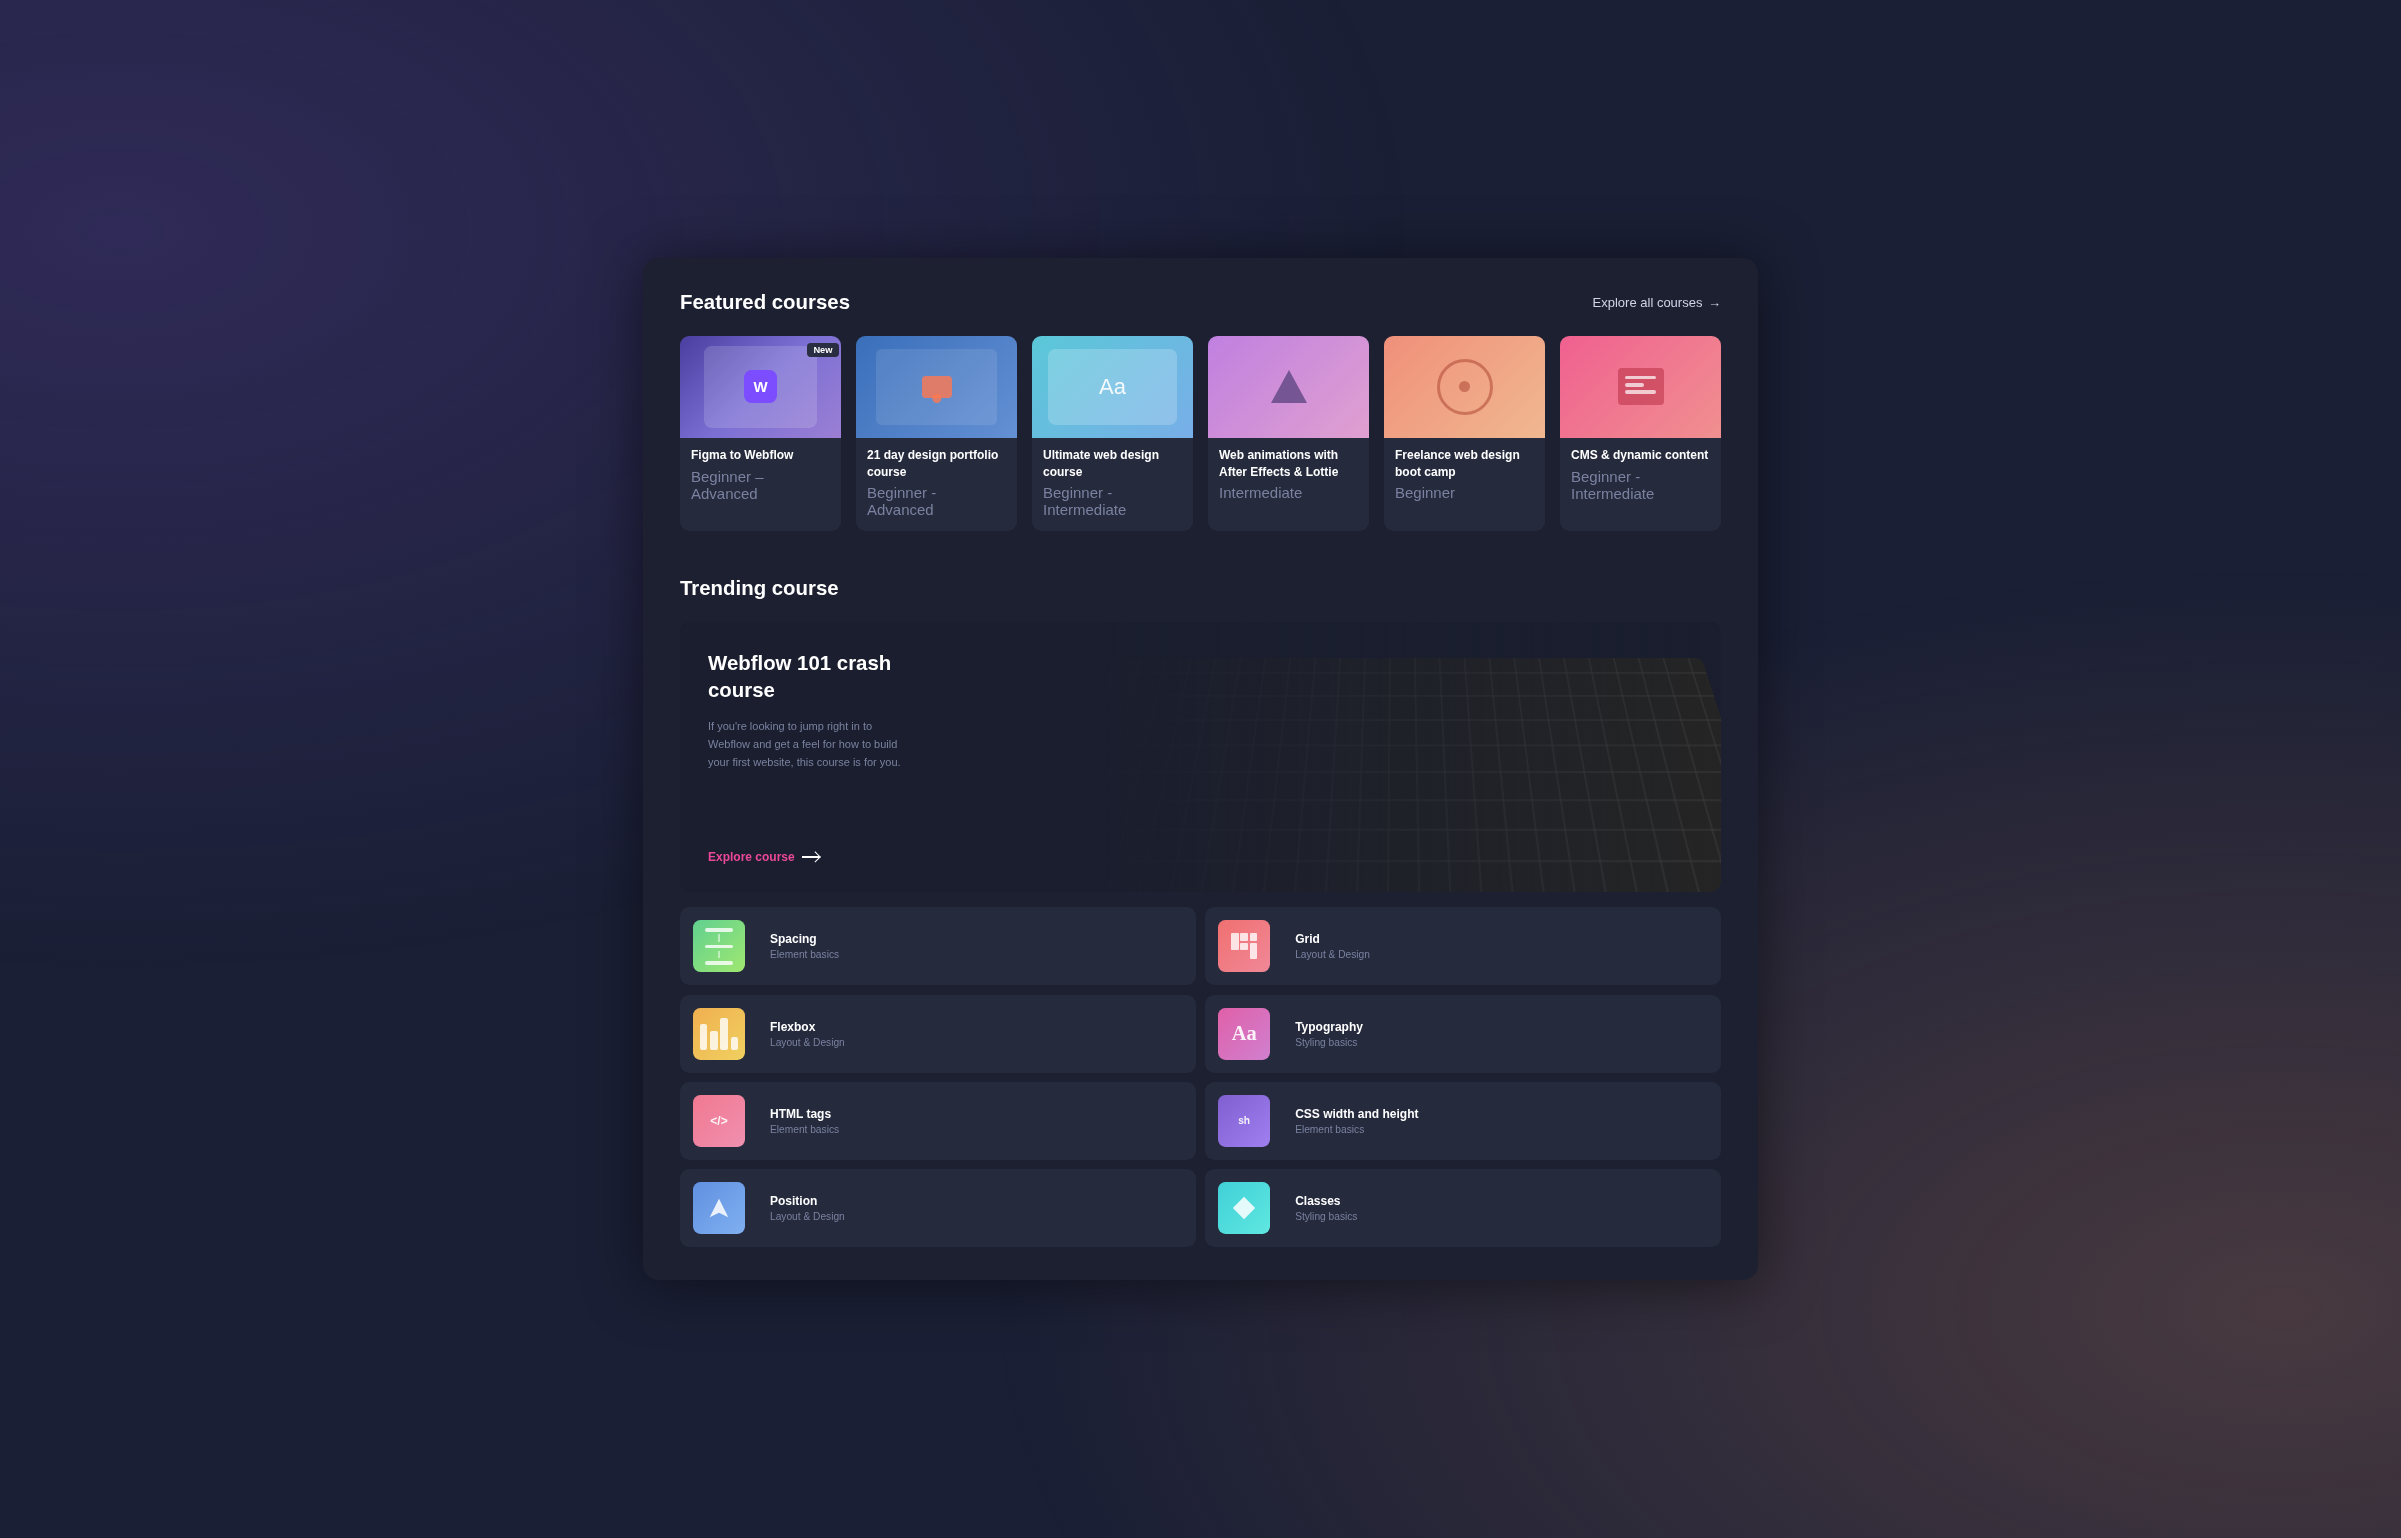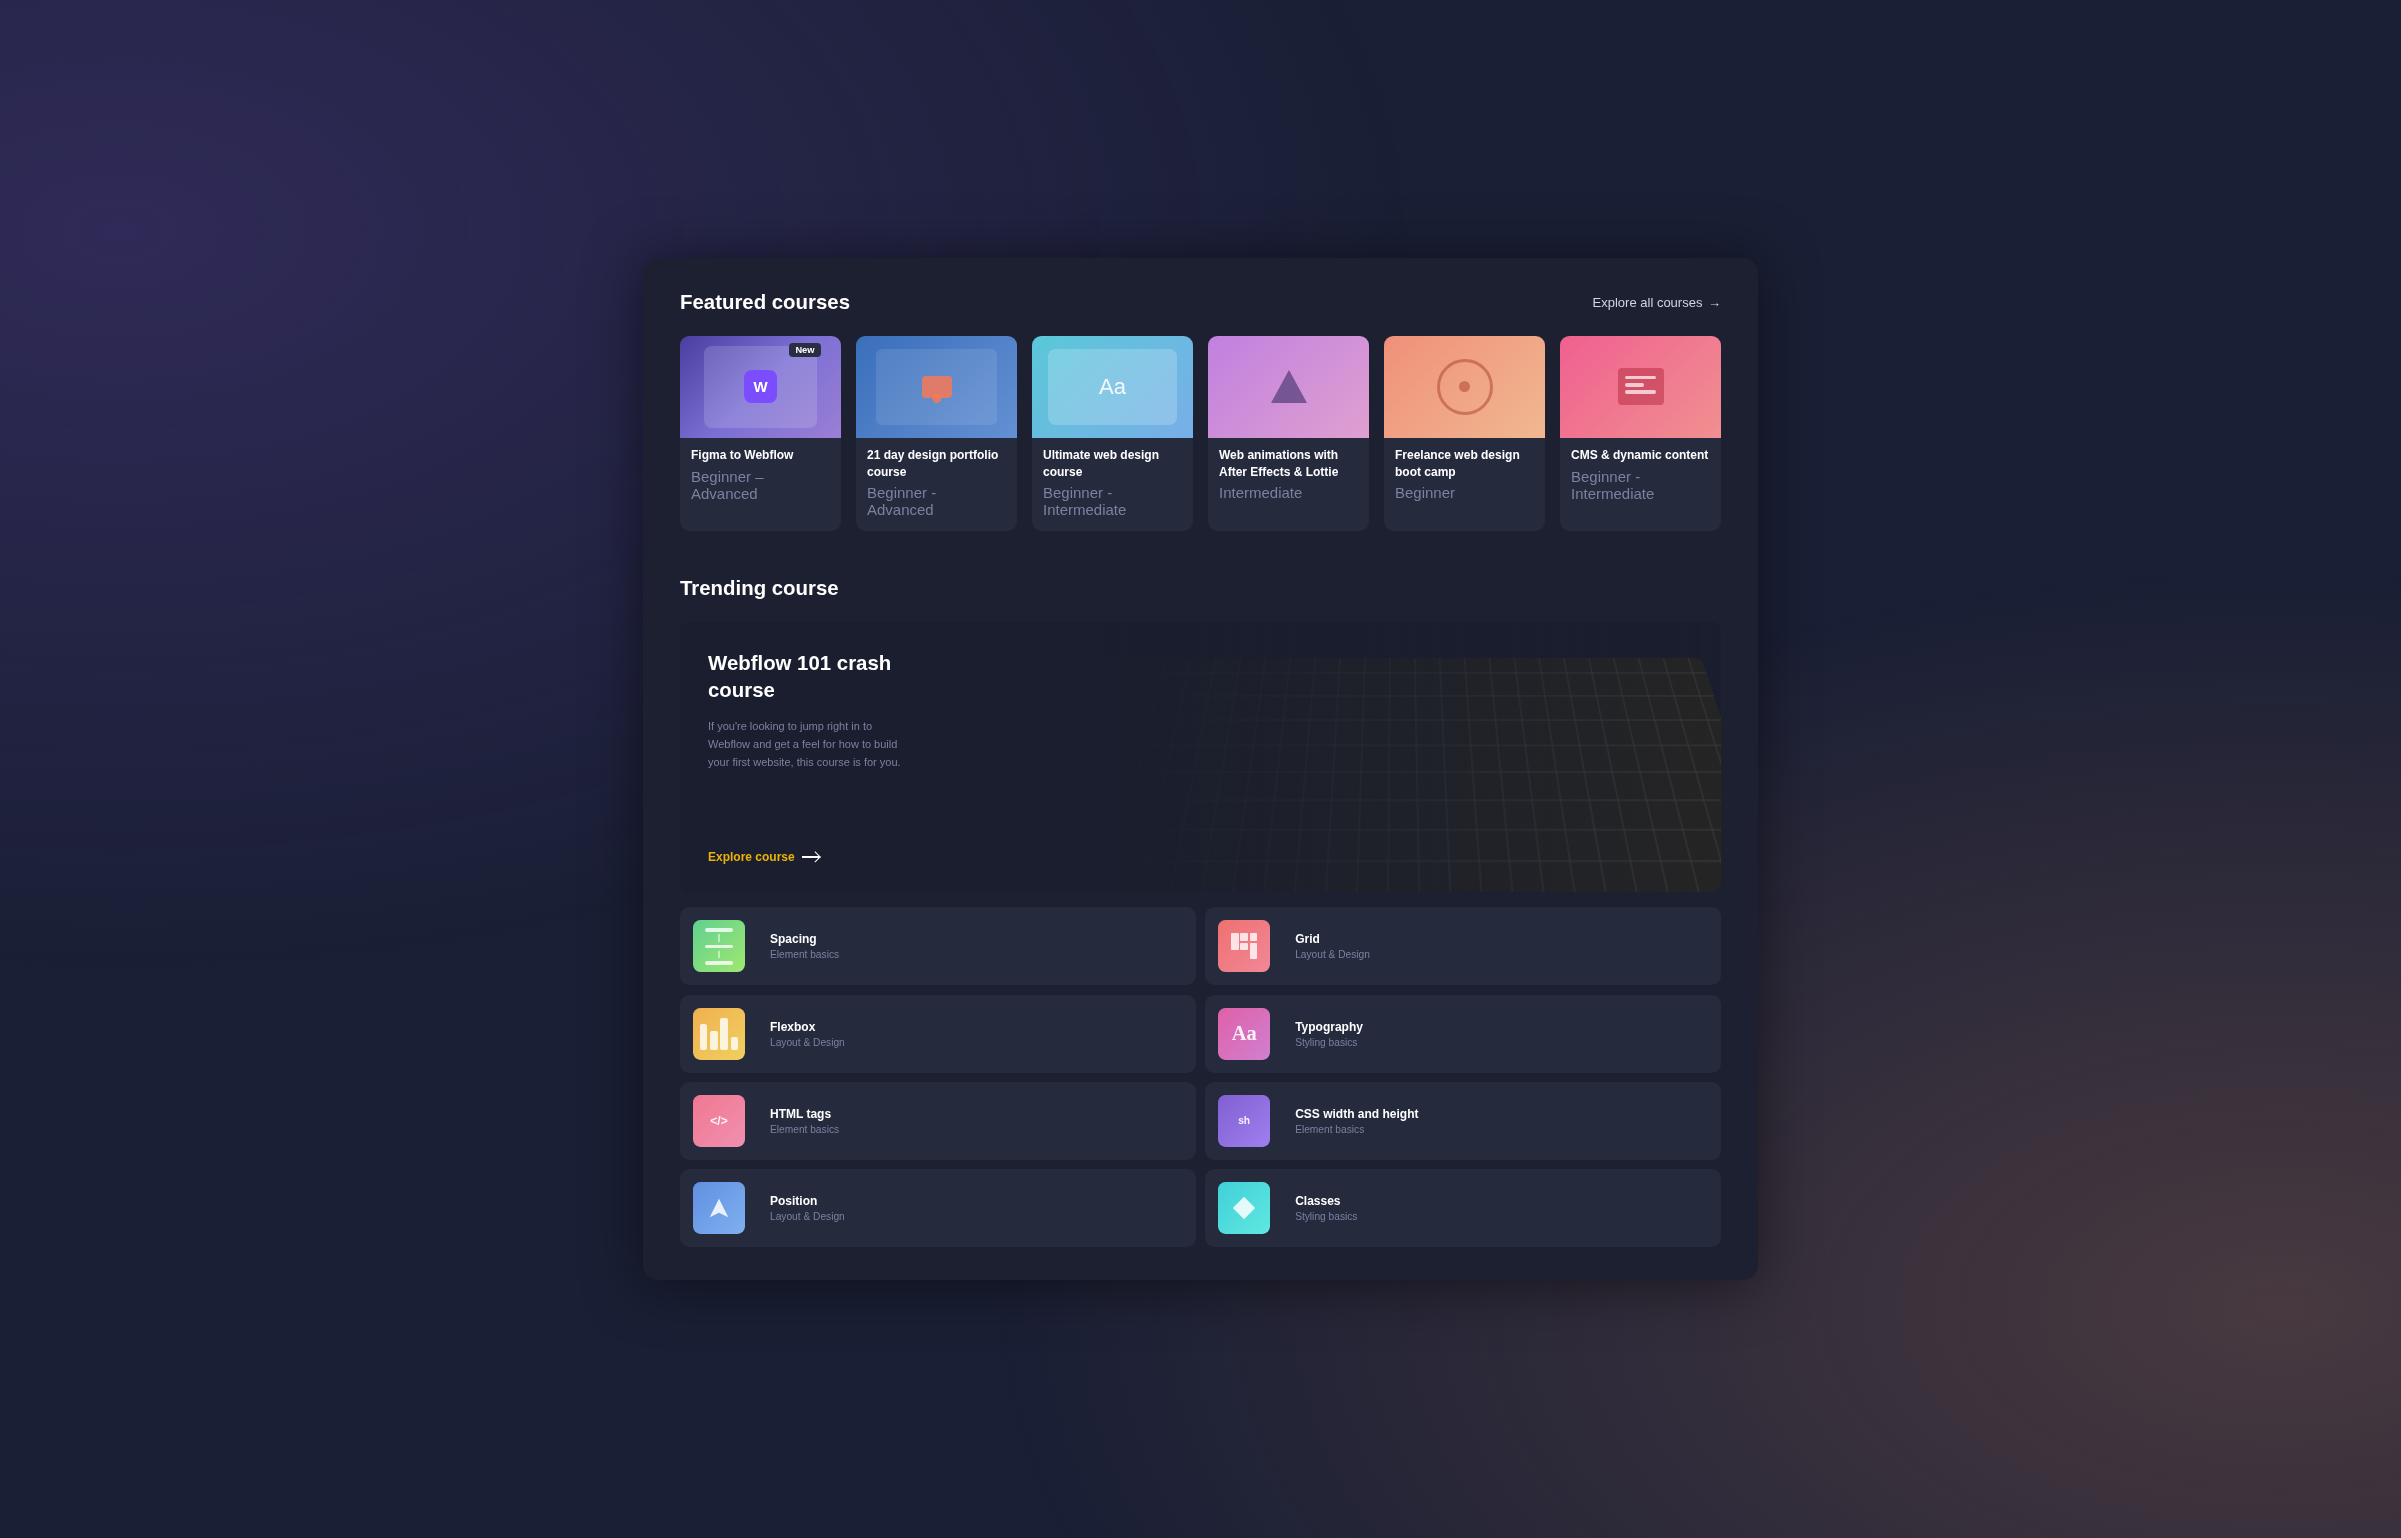--- a/index.html
+++ b/index.html
@@ -69,21 +69,21 @@
     }
     .course-thumbnail {
       width: 100%;
       height: 102px;
       position: relative;
       overflow: hidden;
     }
     .new-badge {
       position: absolute;
       top: 7.4px;
-      right: 20px;
+      right: 2px;
       background: #2a2e42;
       color: #fff;
       font-size: 9.3px;
       padding: 1.9px 6.5px;
       border-radius: 3.7px;
       font-weight: 600;
     }
     .course-info {
       padding: 9.3px 11px 13px;
     }
@@ -319,21 +319,21 @@
       color: #7a82a0;
       font-size: 11px;
       line-height: 1.6;
       max-width: 204px;
       flex: 1;
     }
     .explore-course-btn {
       display: flex;
       align-items: center;
       gap: 7.4px;
-      color: #eab308;
+      color: #ec4899;
       font-size: 12px;
       font-weight: 600;
       cursor: pointer;
       margin-top: 28px;
     }
 
     .modules-grid {
       display: grid;
       grid-template-columns: 1fr 1fr;
       gap: 9.3px;

